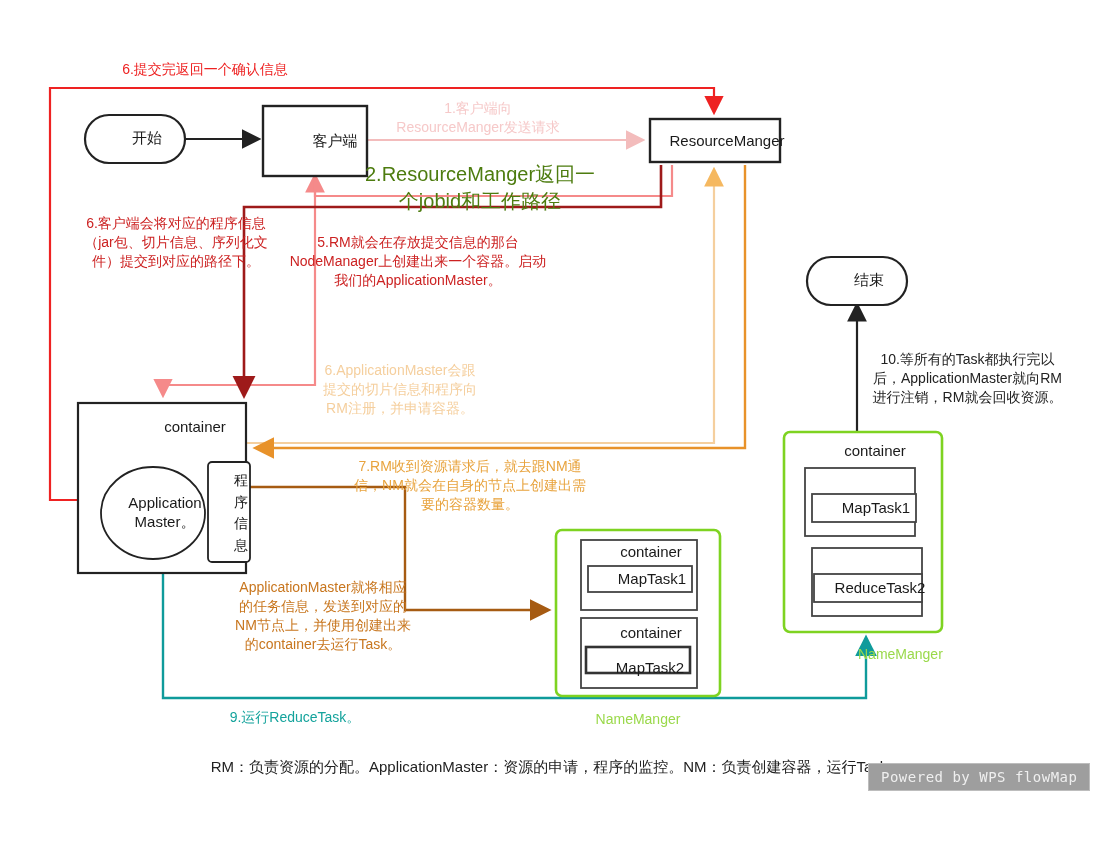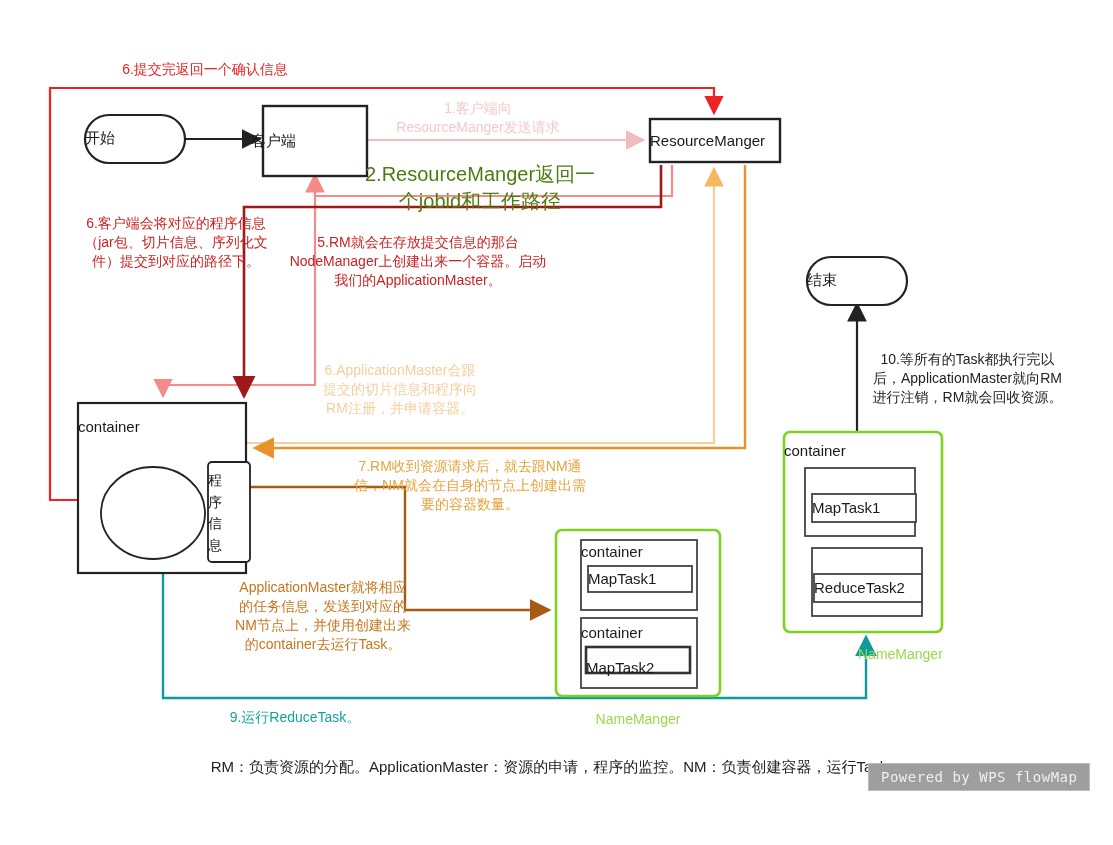--- a/index.html
+++ b/index.html
@@ -1,19 +1,19 @@
 <!DOCTYPE html>
 <html><head>
 <meta charset="utf-8">
 <style>
   html,body{margin:0;padding:0;background:#ffffff;}
   body{font-family:"Liberation Sans","DejaVu Sans",sans-serif;}
   #stage{position:relative;width:1113px;height:845px;background:#fff;overflow:hidden;}
   svg.layer{position:absolute;left:0;top:0;width:1113px;height:845px;}
-  .nodeText{position:absolute;color:#1a1a1a;font-size:15px;line-height:1.25;}
+  .nodeText{position:absolute;text-align:center;color:#1a1a1a;font-size:15px;line-height:1.25;padding-left:12px;}
   .lbl{position:absolute;text-align:center;line-height:1.35;white-space:pre-line;}
   .lbl.red{color:#ee2222;font-size:14px;}
   .lbl.darkred{color:#cc2222;font-size:14px;}
   .lbl.pinkfaint{color:#f6c9c9;font-size:14px;}
   .lbl.pink2{color:#4d7c0f;font-size:20px;}
   .lbl.orangefaint{color:#f5cf9e;font-size:14px;}
   .lbl.orange{color:#e8a33d;font-size:14px;}
   .lbl.brown{color:#c8761e;font-size:14px;}
   .lbl.black{color:#222;font-size:14px;}
   .lbl.teal{color:#14a39c;font-size:14px;}
@@ -100,28 +100,30 @@
 
     <rect x="784" y="432" width="158" height="200" rx="6" ry="6" fill="#ffffff" stroke="#7ed321" stroke-width="2.6"></rect>
     <rect x="805" y="468" width="110" height="68" fill="#ffffff" stroke="#444444" stroke-width="1.8"></rect>
     <rect x="812" y="494" width="104" height="28" fill="#ffffff" stroke="#444444" stroke-width="1.8"></rect>
     <rect x="812" y="548" width="110" height="68" fill="#ffffff" stroke="#444444" stroke-width="1.8"></rect>
     <rect x="814" y="574" width="108" height="28" fill="#ffffff" stroke="#444444" stroke-width="1.8"></rect>
   </svg>
 
   <div class="nodeText" style="left:85px;top:129px;width:100px;">开始</div>
 
-  <div class="nodeText" style="left:251px;top:132px;width:120px;">客户端</div>
+  <div class="nodeText" style="left:263px;top:132px;width:120px;">客户端</div>
 
   <div class="nodeText" style="left:650px;top:132px;width:130px;">ResourceManger</div>
 
   <div class="nodeText" style="left:807px;top:271px;width:100px;">结束</div>
 
   <div class="nodeText" style="left:78px;top:418px;width:210px;">container</div>
 
+  <div class="nodeText" style="left:101px;top:494px;width:104px;white-space:pre-line;">Application
+Master。</div>
 
   <div class="nodeText" style="left:208px;top:470px;width:42px;white-space:pre-line;line-height:1.55;font-size:14px;">程
 序
 信
 息</div>
 
   <div class="nodeText" style="left:581px;top:543px;width:116px;">container</div>
   <div class="nodeText" style="left:588px;top:570px;width:104px;">MapTask1</div>
   <div class="nodeText" style="left:581px;top:624px;width:116px;">container</div>
   <div class="nodeText" style="left:586px;top:651px;width:104px;margin-top:8px;">MapTask2</div>

